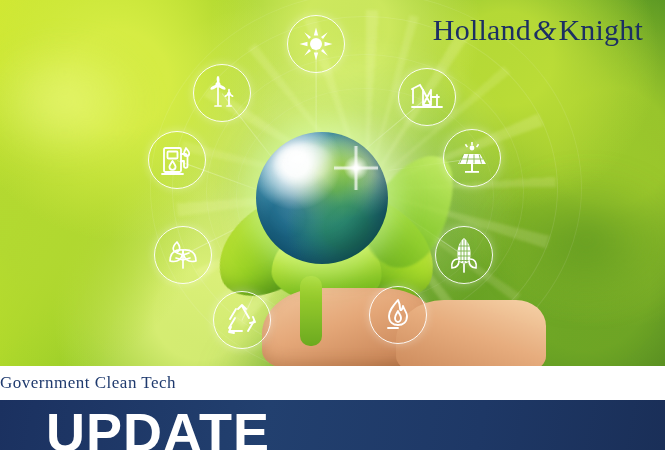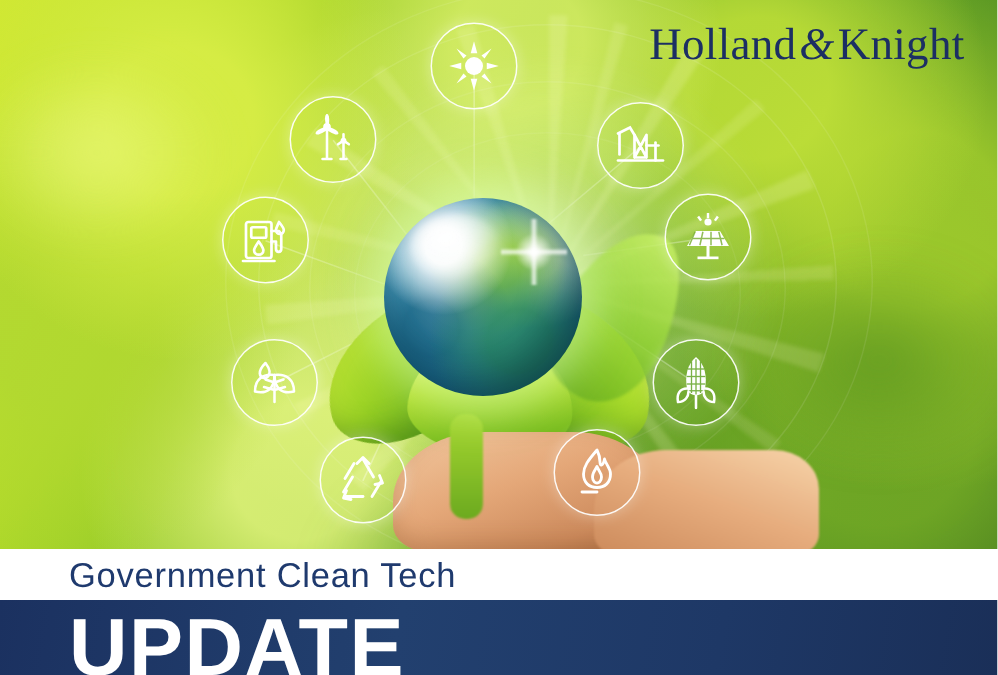--- a/index.html
+++ b/index.html
@@ -151,23 +151,22 @@
     font-size:15px; color:#1c2f63; letter-spacing:.1px; white-space:nowrap;
   }
 
   
   .white-band{
     position:absolute; left:0; top:366px; width:665px; height:34px;
     background:#ffffff; z-index:30;
     display:flex; align-items:center;
   }
   .white-band .label{
-    margin-left:46px;
-    color:#1f3a6e; font-size:23px; letter-spacing:.5px;
-    font-family:Liberation Sans, sans-serif;
+    color:#1f3a6e; font-size:17px; letter-spacing:.5px;
+    font-family:Liberation Serif, serif;
   }
   .navy-band{
     position:absolute; left:0; top:400px; width:665px; height:50px;
     background:linear-gradient(100deg,#1b3160 0%,#22406f 40%,#1e3866 72%,#1a2f58 100%);
     z-index:30; overflow:hidden;
   }
   .navy-band .update{
     position:absolute; left:46px; top:5px;
     color:#ffffff; font-size:54px; font-weight:bold; letter-spacing:1px;
     font-family:"Liberation Sans", sans-serif; line-height:1;

